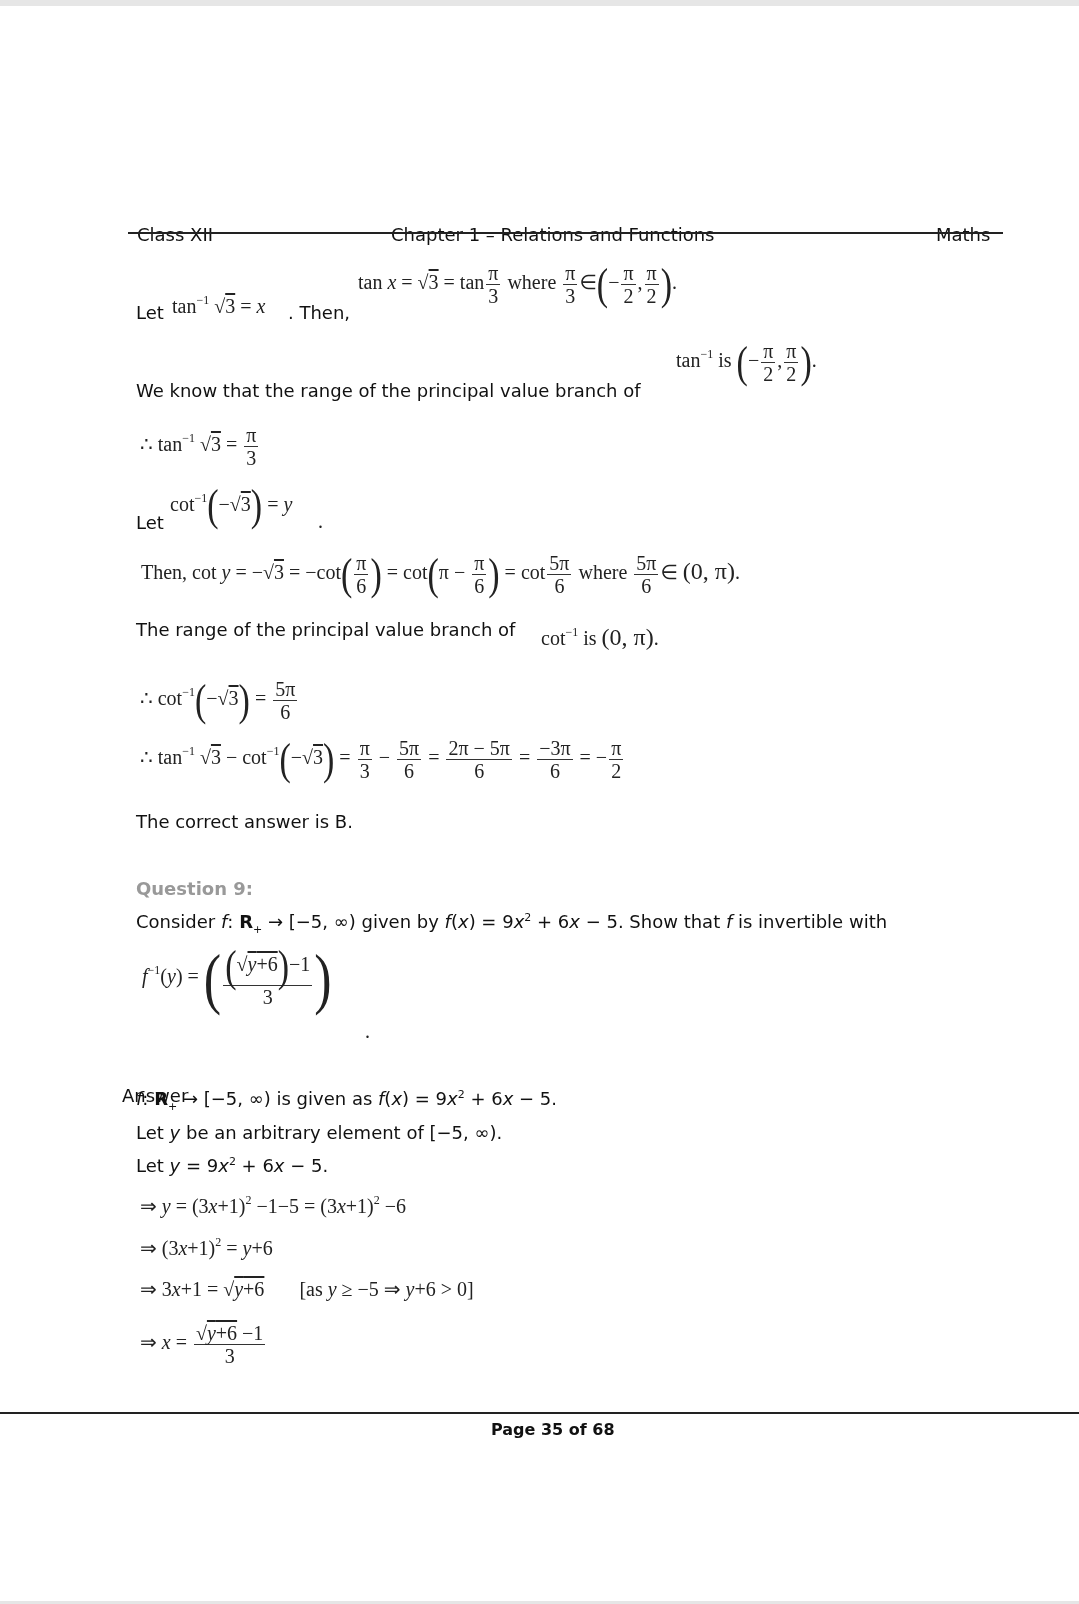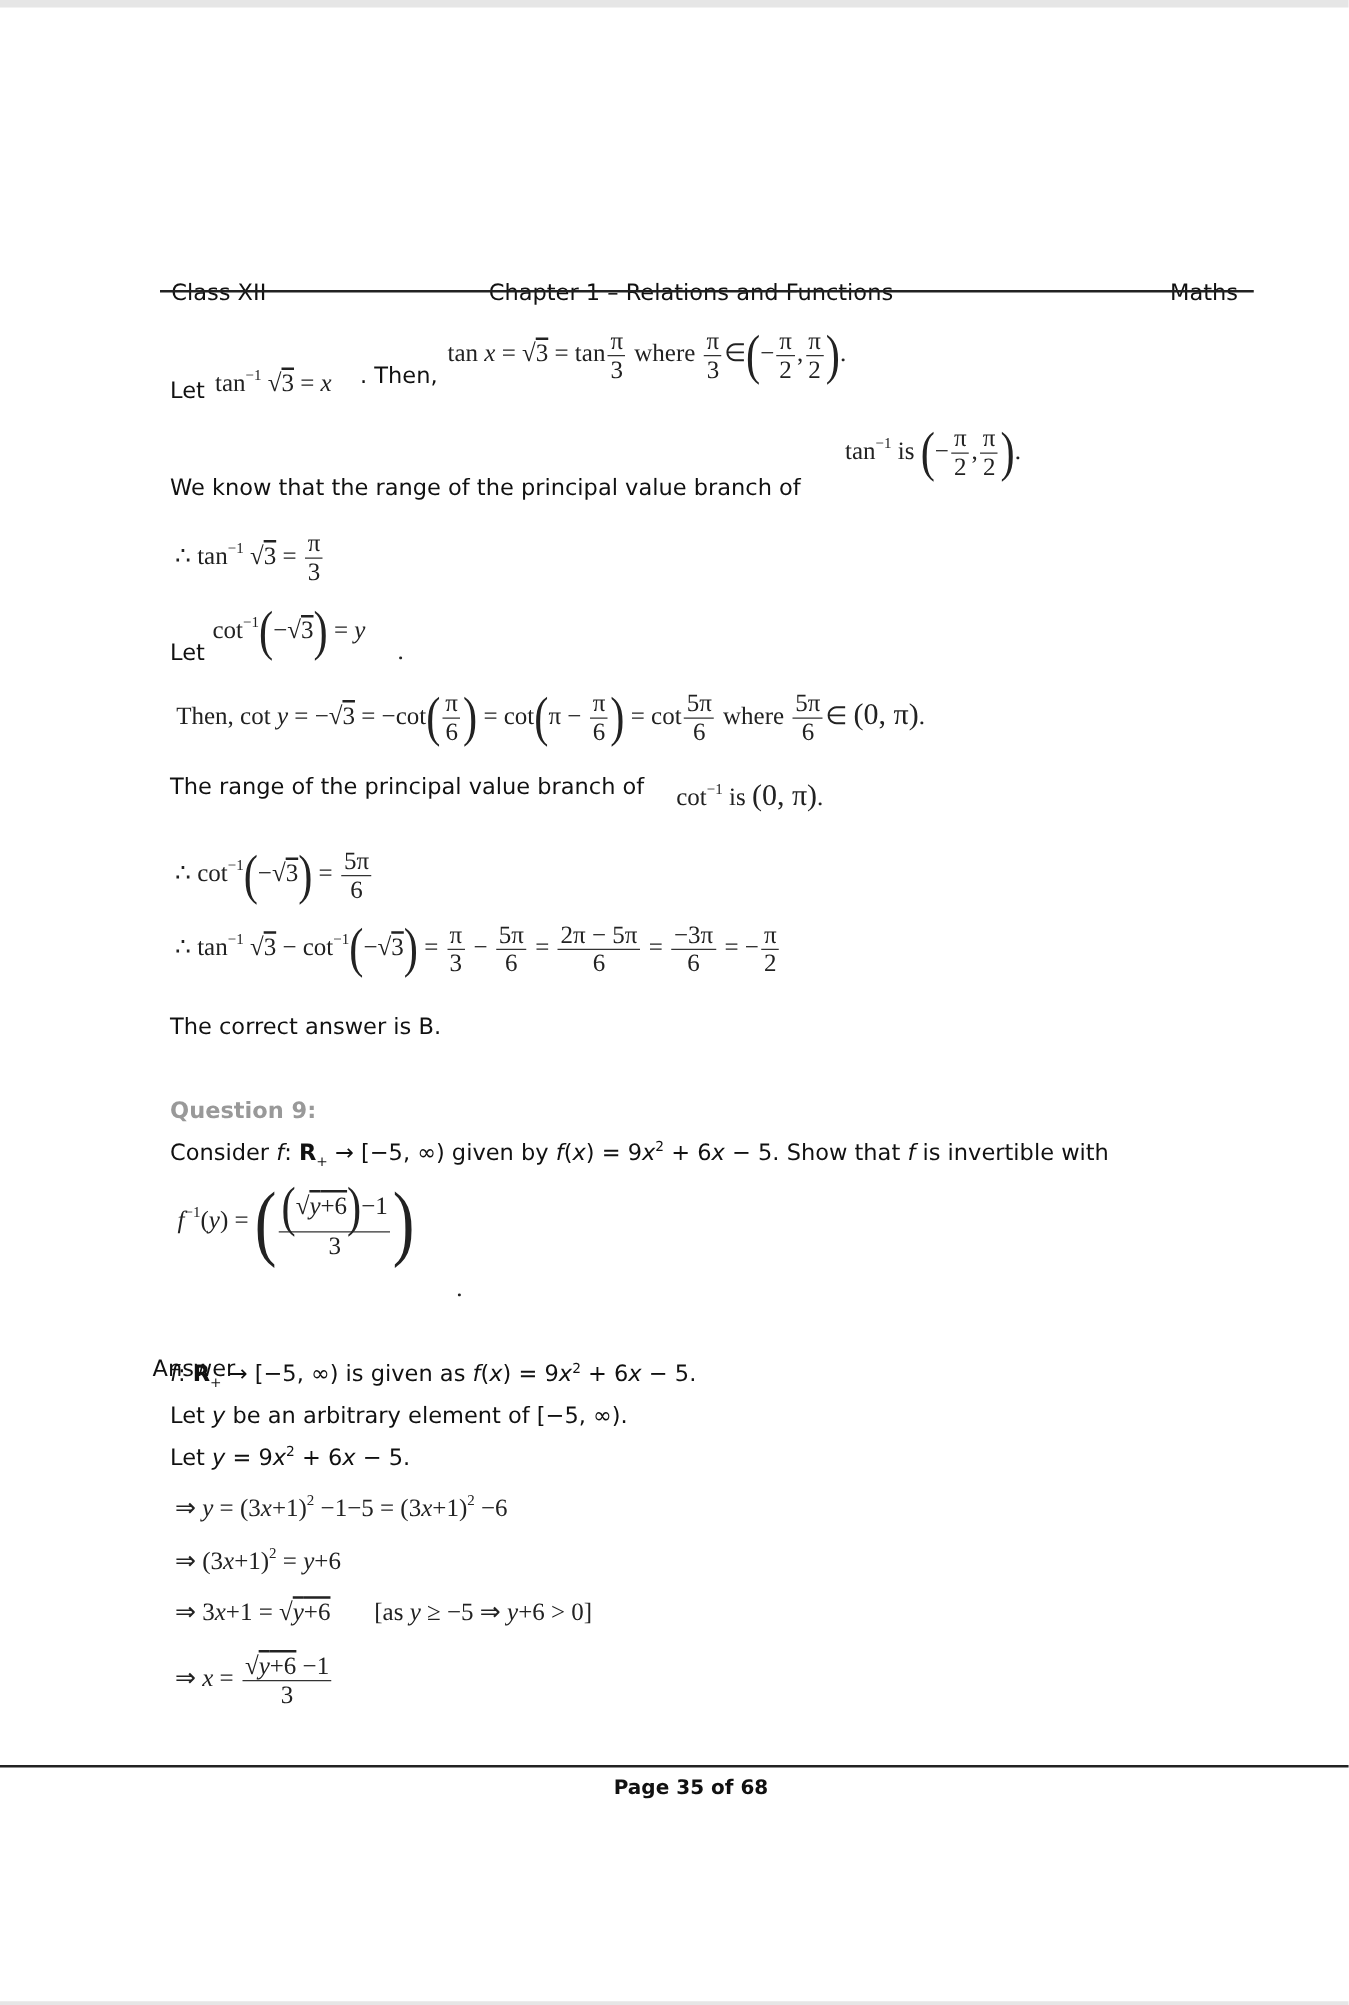--- a/index.html
+++ b/index.html
@@ -31,21 +31,21 @@
 
 <div class="top-bar"></div>
 
 <div class="hdr" style="left:137px;">Class XII</div>
 <div class="hdr" style="left:391px;">Chapter 1 – Relations and Functions</div>
 <div class="hdr" style="left:936px;">Maths</div>
 <div class="header-rule"></div>
 
 <div class="abs sans" style="left:136px; top:302px;">Let</div>
 <div class="abs serif" style="left:172px; top:293px;" aria-label="tan⁻¹√3 = x">tan<span class="sup">−1</span> √<span class="sqrt">3</span> = <i>x</i></div>
-<div class="abs sans" style="left:288px; top:290px;">. Then,</div>
+<div class="abs sans" style="left:288px; top:302px;">. Then,</div>
 <div class="abs serif" style="left:358px; top:262px;" aria-label="tan x = √3 = tan π/3 where π/3 ∈ (−π/2, π/2).">
   tan <i>x</i> = √<span class="sqrt">3</span> = tan<span class="frac">
       <span class="num">π</span>
       <span class="den">3</span>
     </span> where <span class="frac">
       <span class="num">π</span>
       <span class="den">3</span>
     </span>∈<span class="big">(</span>−<span class="frac">
       <span class="num">π</span>
       <span class="den">2</span>

